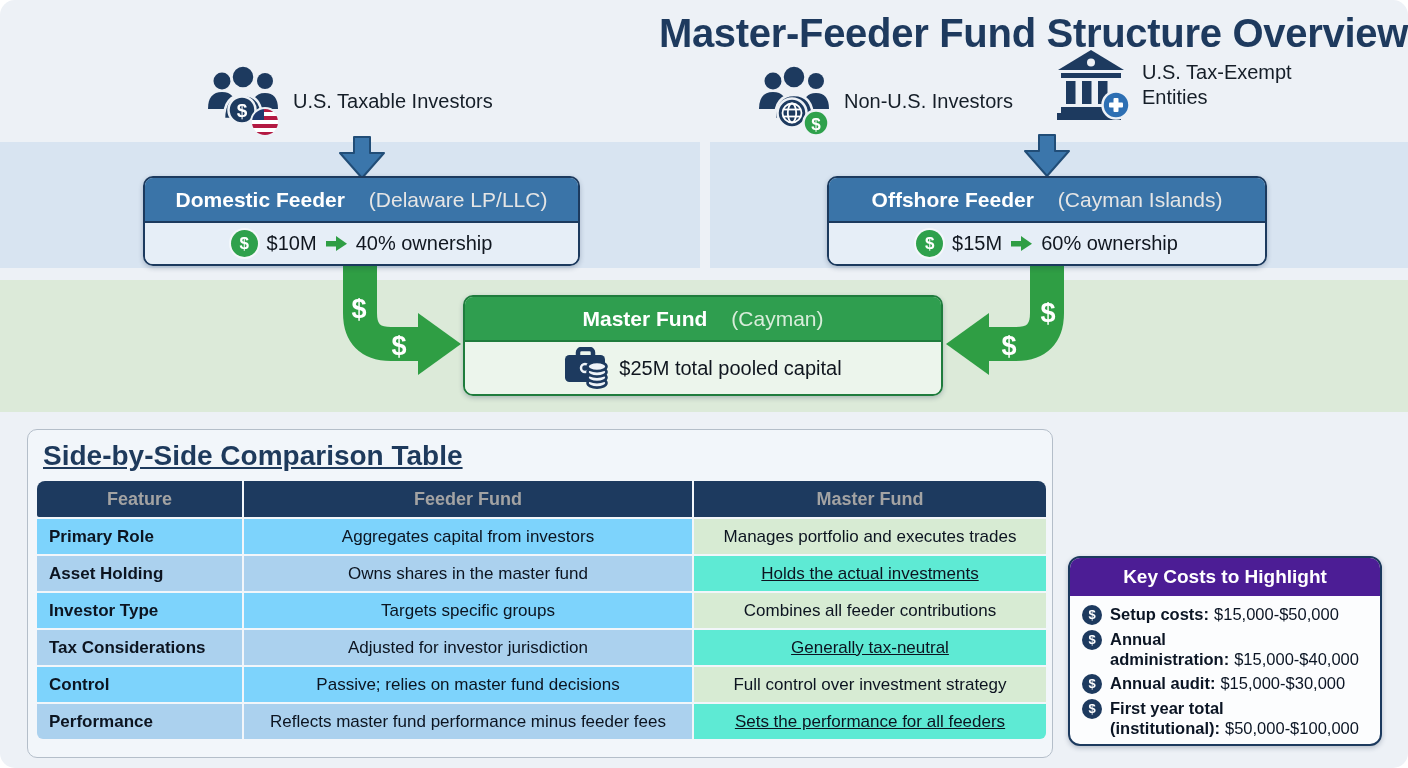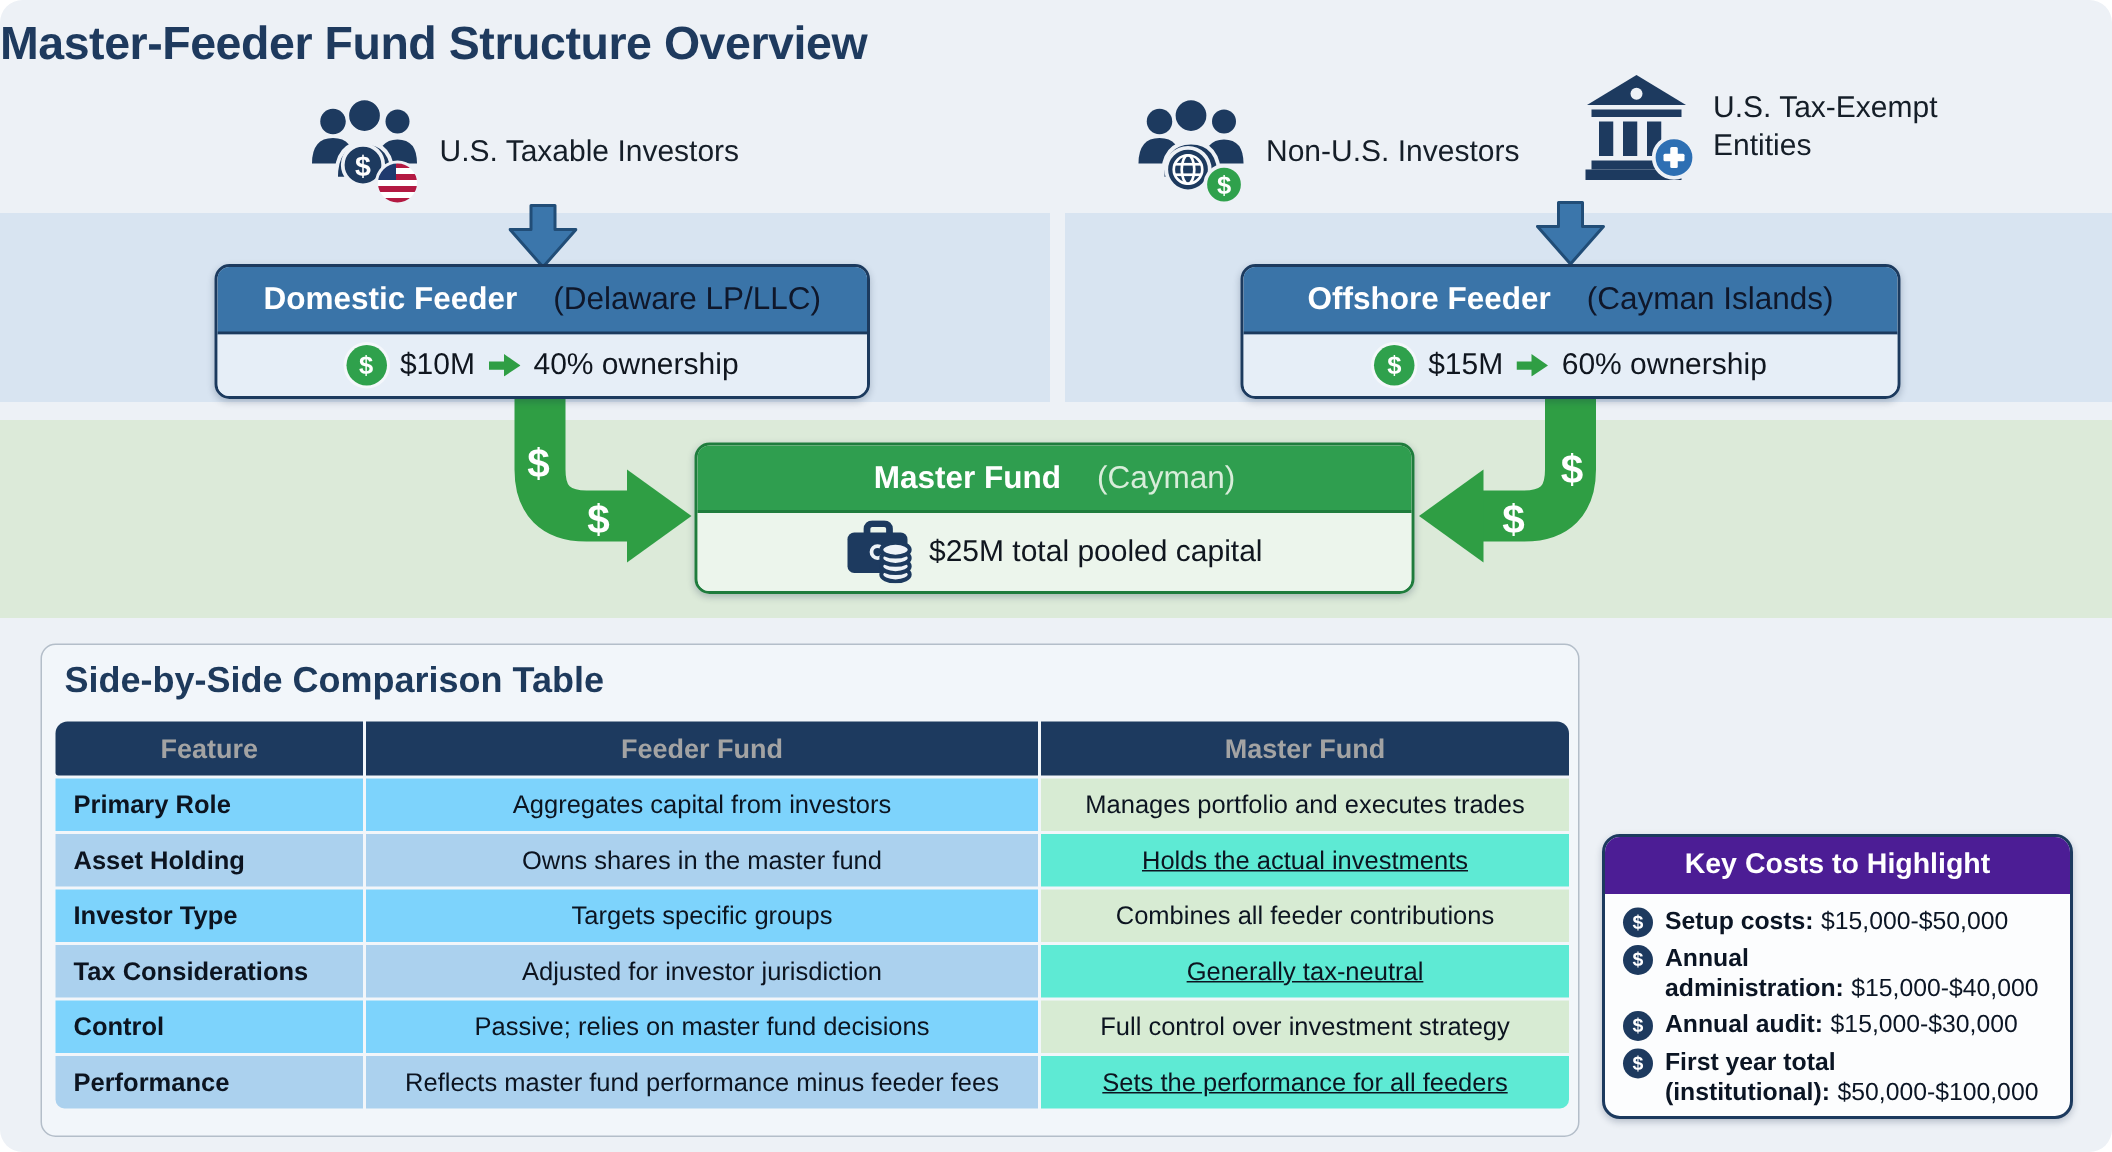--- a/index.html
+++ b/index.html
@@ -1,20 +1,20 @@
 <!DOCTYPE html>
 <html><head>
 <meta charset="utf-8">
 <style>
   * { margin:0; padding:0; box-sizing:border-box; }
   html,body { width:1408px; height:768px; background:#ffffff; font-family:"Liberation Sans", sans-serif; }
   .page { position:absolute; left:0; top:0; width:1408px; height:768px; background:#edf1f6; border-radius:15px; overflow:hidden; }
 
-  .title { position:absolute; top:11px; left:0; width:100%; text-align:left;
-           font-size:31px; font-weight:bold; color:#1e3a5e; letter-spacing:-0.3px; }
+  .title { position:absolute; top:11px; left:0; width:100%; text-align:right;
+           font-size:40px; font-weight:bold; color:#1e3a5e; letter-spacing:-0.3px; }
 
   .investor { position:absolute; display:flex; align-items:center; gap:10px; }
   .investor-label { font-size:20px; color:#151e28; line-height:1.25; }
   .inv-1 { left:205px; top:64px; }
   .inv-2 { left:756px; top:64px; }
   .inv-3 { left:1056px; top:49px; }
   .inv-3 .investor-label { width:172px; }
 
   .down-arrow { position:absolute; }
   .da-1 { left:339px; top:136px; }
@@ -29,42 +29,42 @@
               box-shadow:0 2px 5px rgba(20,40,70,.25); }
   .fund-head { height:45px; display:flex; align-items:center; justify-content:center; gap:24px;
                font-size:21px; border-bottom:2px solid #1c3a5e; }
   .fund-name { font-weight:bold; color:#ffffff; }
   .fund-jur  { font-weight:normal; }
   .fund-body { display:flex; align-items:center; justify-content:center; gap:9px;
                font-size:20px; color:#10161f; }
 
   .feeder { top:176px; height:90px; }
   .feeder .fund-head { background:#3a74a8; }
-  .feeder .fund-jur { color:#0f172a; }
+  .feeder .fund-jur { color:#e5e5e5; }
   .feeder .fund-body { height:41px; background:#e6eef7; }
   .feeder-dom { left:143px; width:437px; }
   .feeder-off { left:827px; width:440px; }
 
   .master { left:463px; top:295px; width:480px; height:101px; border-color:#1f7c3d; }
   .master .fund-head { background:#2f9e4f; border-bottom-color:#1f7c3d; }
   .master .fund-jur { color:#d8edda; }
   .master .fund-body { height:52px; background:#ecf5ec; }
 
   .coin { display:inline-flex; align-items:center; justify-content:center;
           width:27px; height:27px; border-radius:50%; background:#2fa14c;
           color:#fff; font-weight:bold; font-size:17px; box-shadow:0 0 0 2px rgba(255,255,255,.55); }
 
   .flow-arrow { position:absolute; top:266px; }
   .fa-left  { left:337px; }
   .fa-right { left:941px; }
   .flow-arrow text { font-family:"Liberation Sans", sans-serif; font-weight:bold; fill:#ffffff; font-size:27px; }
 
   .card { position:absolute; left:27px; top:429px; width:1026px; height:329px;
           background:#f2f6fa; border:1.5px solid #b4bec9; border-radius:10px; }
-  .card-title { position:absolute; left:15px; top:10px; font-size:24px; font-weight:bold; color:#1e3a5c; }
+  .card-title { position:absolute; left:15px; top:10px; font-size:28px; font-weight:bold; color:#1e3a5c;text-decoration:underline; }
 
   table.cmp { position:absolute; left:7px; top:49px; width:1010px;
               border-collapse:separate; border-spacing:2.5px; table-layout:fixed; }
   table.cmp th { height:36px; background:#1d3a5f; color:#a3a3a3; font-size:18px; font-weight:bold; text-align:center; }
   table.cmp th:first-child { border-top-left-radius:8px; border-bottom-left-radius:2px; }
   table.cmp th:last-child  { border-top-right-radius:8px; }
   table.cmp td { height:35px; font-size:17px; color:#0c1420; vertical-align:middle; }
   td.feat { font-weight:bold; padding-left:12px; text-align:left; }
   td.mid, td.grn { text-align:center; }
   tr.row-a td.feat, tr.row-a td.mid { background:#7dd3fc; }

